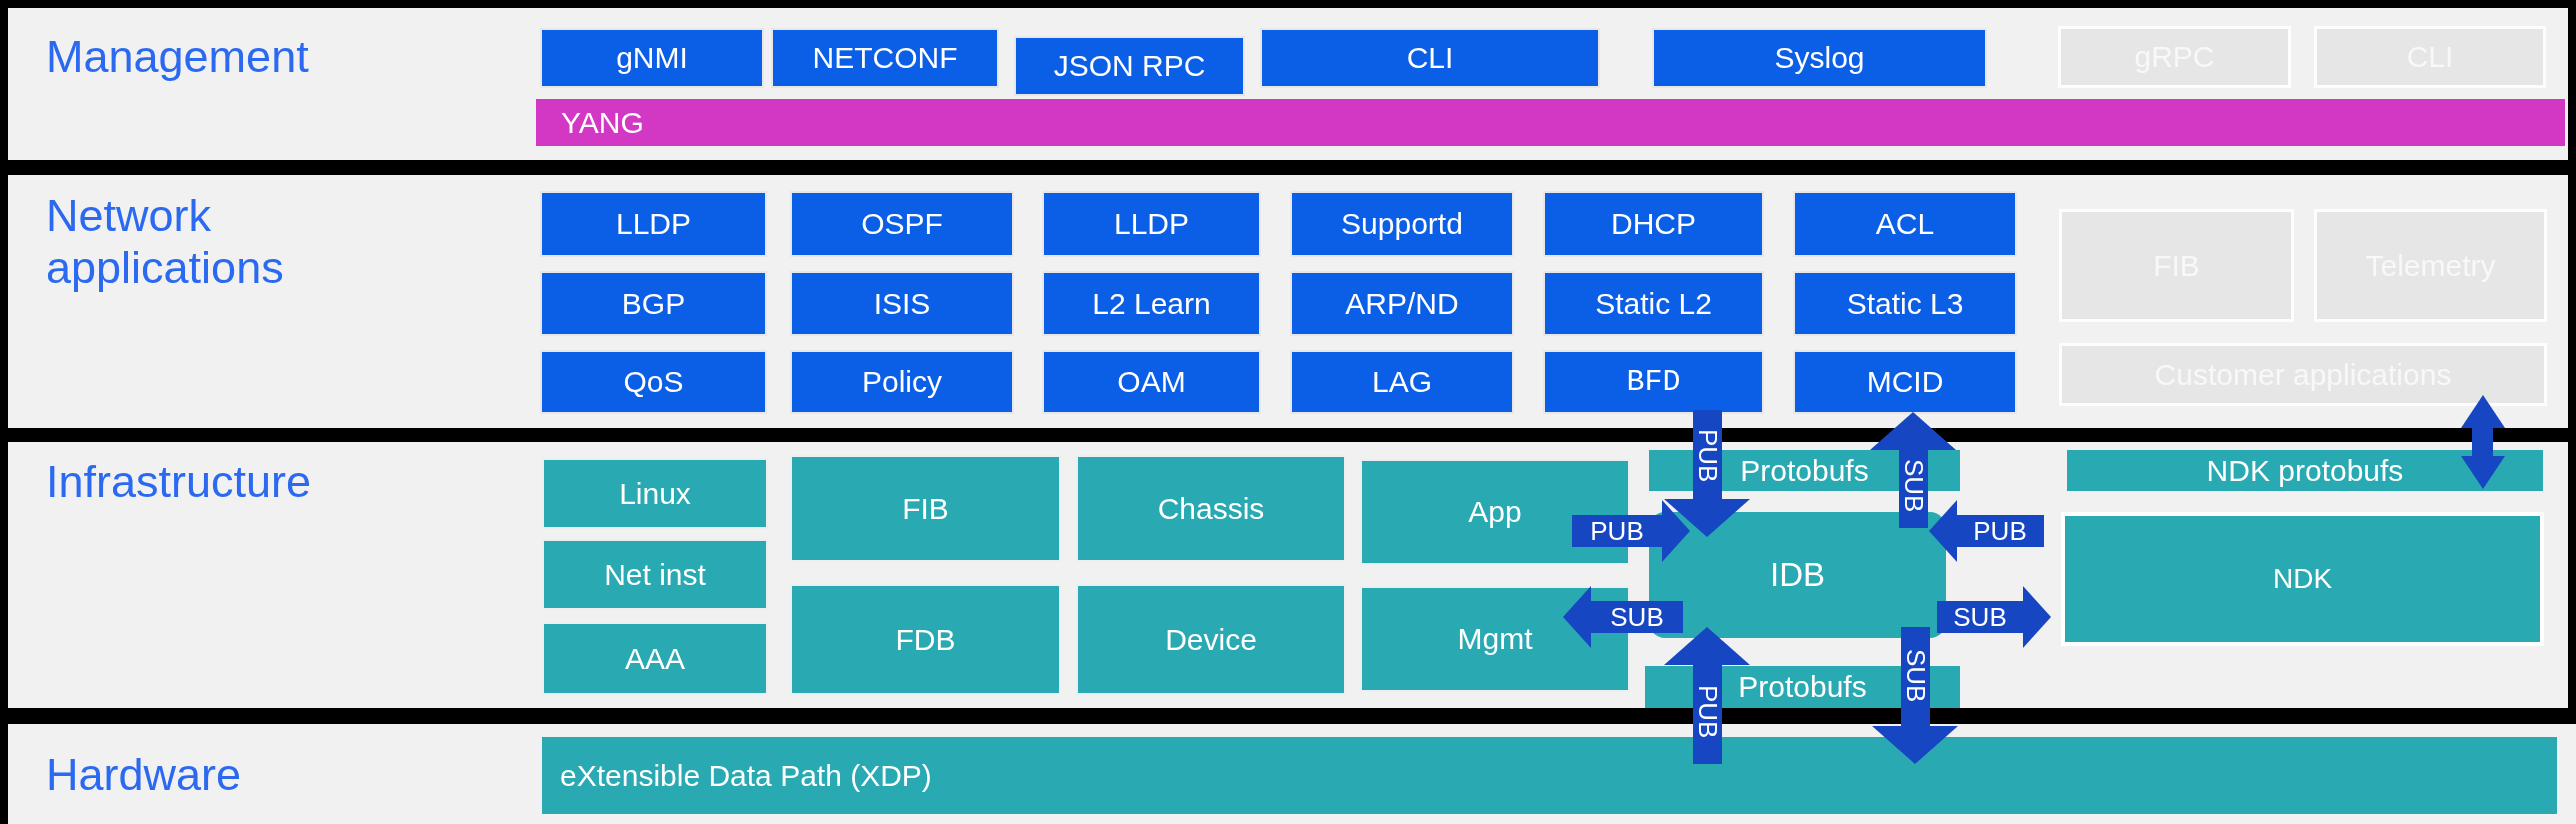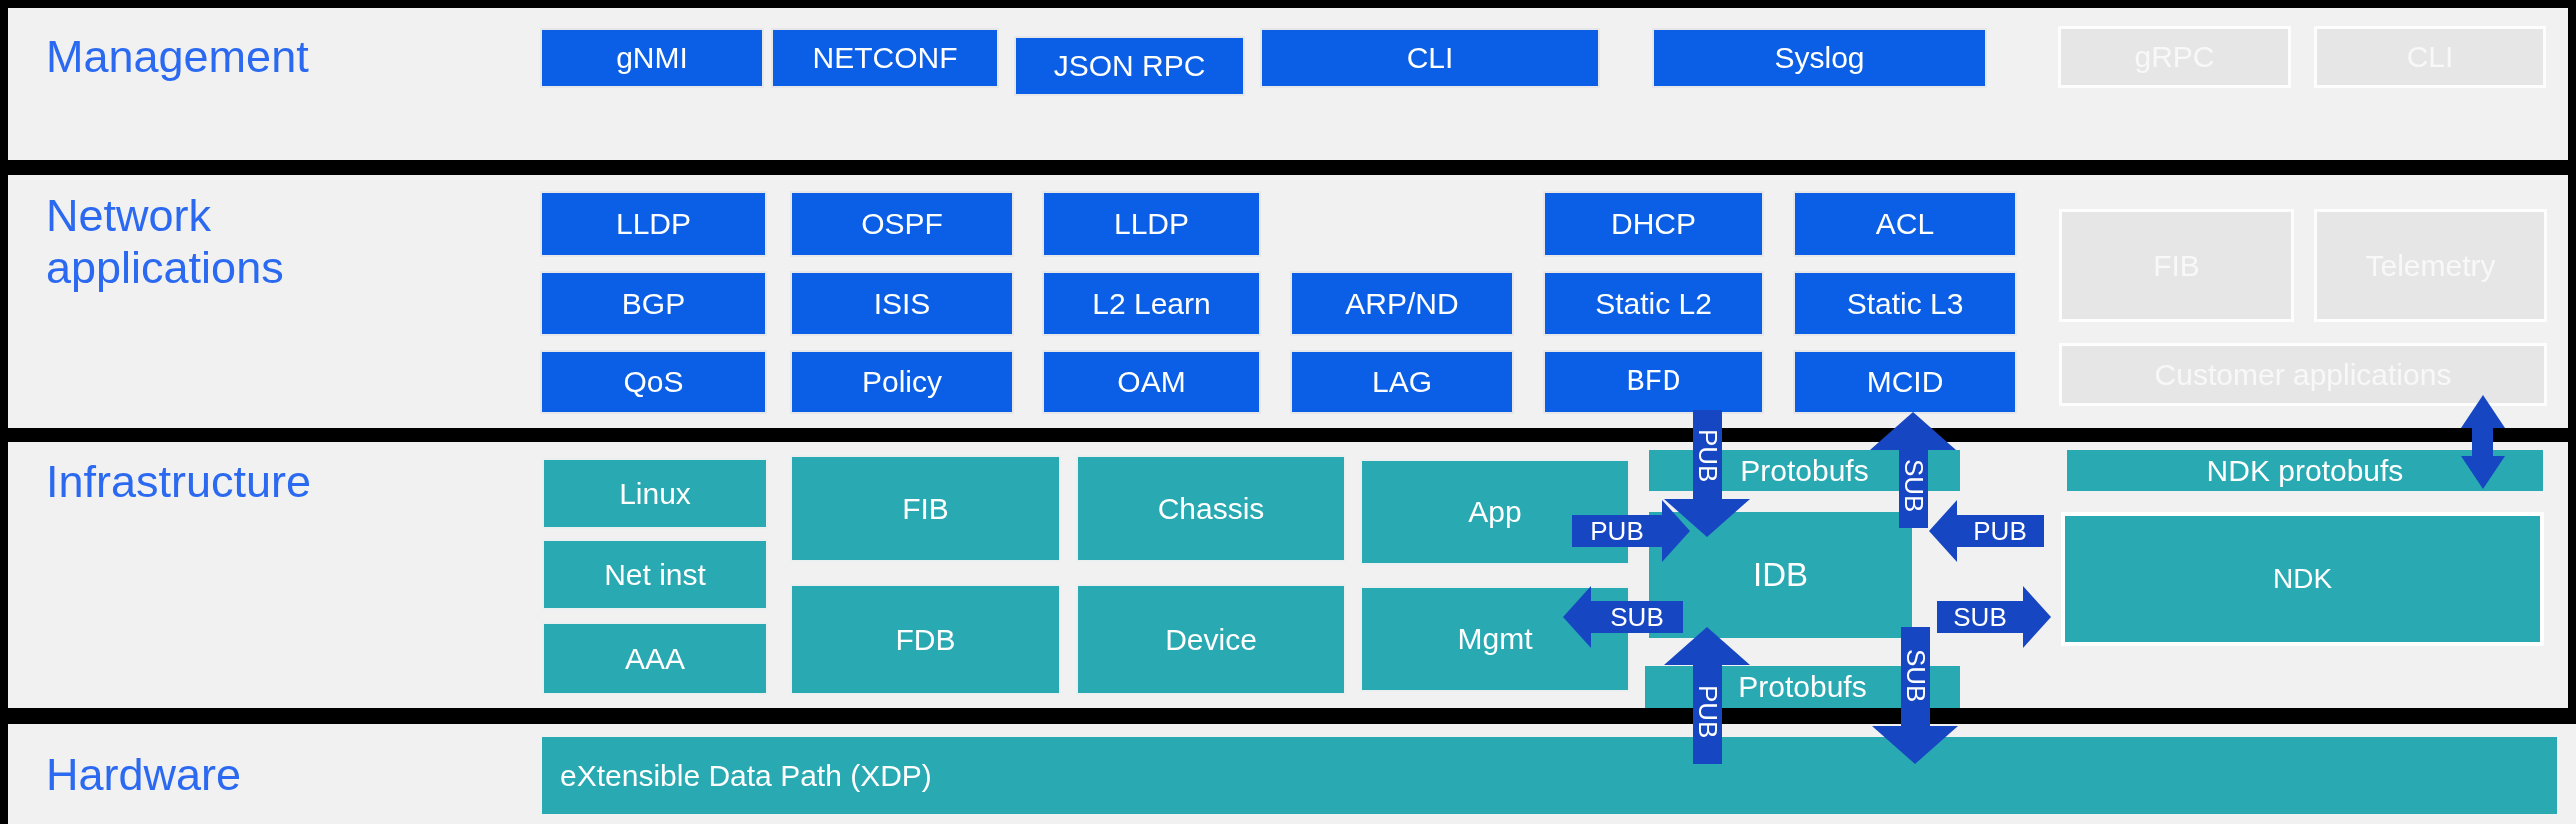--- a/index.html
+++ b/index.html
@@ -78,27 +78,29 @@
 
   <div class="seclabel" style="left:46px;top:31px;">Management</div>
 
   <div class="bbtn" style="left:540px;top:28px;width:220px;height:56px;">gNMI</div>
   <div class="bbtn" style="left:771px;top:28px;width:224px;height:56px;">NETCONF</div>
   <div class="bbtn" style="left:1014px;top:36px;width:227px;height:56px;">JSON RPC</div>
   <div class="bbtn" style="left:1260px;top:28px;width:336px;height:56px;">CLI</div>
   <div class="bbtn" style="left:1652px;top:28px;width:331px;height:56px;">Syslog</div>
   <div class="gbtn" style="left:2058px;top:26px;width:227px;height:56px;">gRPC</div>
   <div class="gbtn" style="left:2314px;top:26px;width:226px;height:56px;">CLI</div>
+  <div class="yang" style="left:536px;top:99px;width:2004px;height:47px;">YANG</div>
 
   <div class="seclabel" style="left:46px;top:190px;">Network
 applications</div>
 
   <div class="bbtn" style="left:540px;top:191px;width:223px;height:62px;">LLDP</div>
   <div class="bbtn" style="left:790px;top:191px;width:220px;height:62px;">OSPF</div>
   <div class="bbtn" style="left:1042px;top:191px;width:215px;height:62px;">LLDP</div>
+  <div class="bbtn" style="left:1290px;top:191px;width:220px;height:62px;">Supportd</div>
   <div class="bbtn" style="left:1543px;top:191px;width:217px;height:62px;">DHCP</div>
   <div class="bbtn" style="left:1793px;top:191px;width:220px;height:62px;">ACL</div>
 
   <div class="bbtn" style="left:540px;top:271px;width:223px;height:61px;">BGP</div>
   <div class="bbtn" style="left:790px;top:271px;width:220px;height:61px;">ISIS</div>
   <div class="bbtn" style="left:1042px;top:271px;width:215px;height:61px;">L2 Learn</div>
   <div class="bbtn" style="left:1290px;top:271px;width:220px;height:61px;">ARP/ND</div>
   <div class="bbtn" style="left:1543px;top:271px;width:217px;height:61px;">Static L2</div>
   <div class="bbtn" style="left:1793px;top:271px;width:220px;height:61px;">Static L3</div>
 
@@ -122,21 +124,21 @@
   <div class="teal" style="left:790px;top:455px;width:267px;height:103px;">FIB</div>
   <div class="teal" style="left:790px;top:584px;width:267px;height:107px;">FDB</div>
 
   <div class="teal" style="left:1076px;top:455px;width:266px;height:103px;">Chassis</div>
   <div class="teal" style="left:1076px;top:584px;width:266px;height:107px;">Device</div>
 
   <div class="teal" style="left:1360px;top:459px;width:266px;height:102px;">App</div>
   <div class="teal" style="left:1360px;top:586px;width:266px;height:102px;">Mgmt</div>
 
   <div class="teal noborder" style="left:1649px;top:450px;width:311px;height:41px;">Protobufs</div>
-  <div class="teal noborder" style="left:1649px;top:512px;width:263px;height:126px;font-size:33px;">IDB</div>
+  <div class="teal noborder" style="left:1649px;top:512px;width:297px;height:126px;font-size:33px;border-radius:16px;">IDB</div>
   <div class="teal noborder" style="left:1645px;top:666px;width:315px;height:42px;">Protobufs</div>
 
   <div class="teal noborder" style="left:2067px;top:450px;width:476px;height:41px;">NDK protobufs</div>
   <div class="teal thickborder" style="left:2061px;top:512px;width:475px;height:126px;font-size:28px;">NDK</div>
 
   <div class="ar" style="left:1693px;top:410px;width:29px;height:93px;"></div>
   <div class="tri down" style="left:1664px;top:499px;"></div>
   <div class="artxt vert" style="left:1693px;top:414px;width:29px;height:84px;">PUB</div>
 
   <div class="ar" style="left:1899px;top:448px;width:29px;height:80px;"></div>

